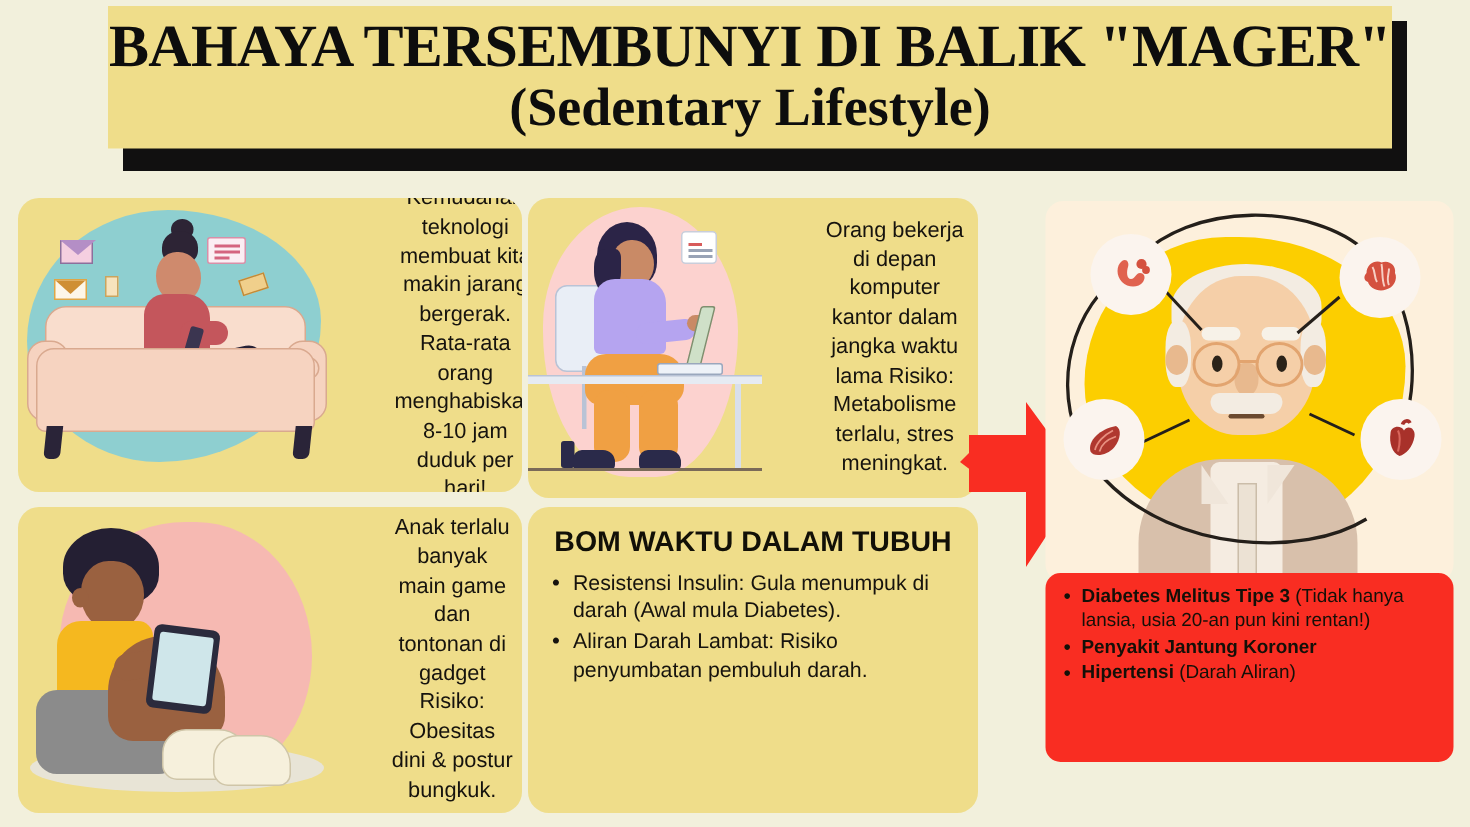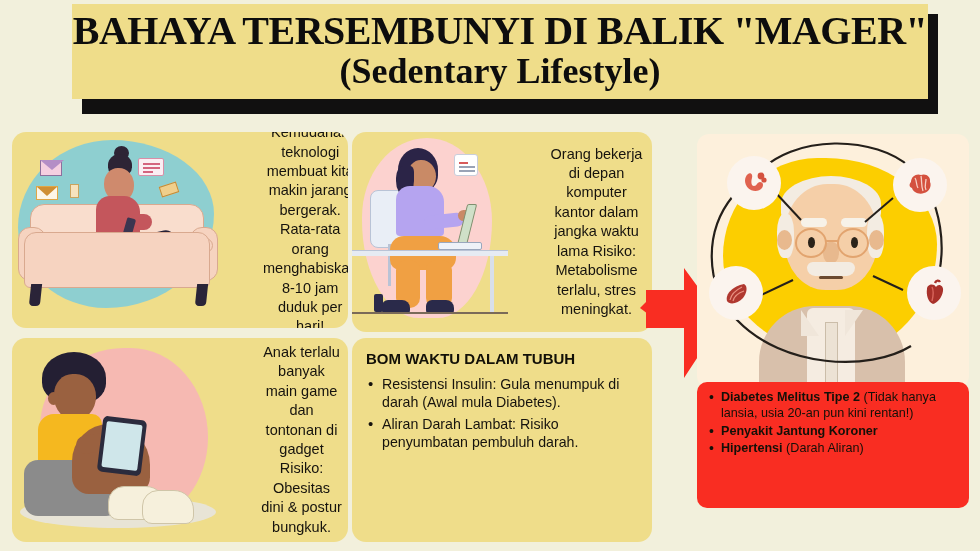--- a/index.html
+++ b/index.html
@@ -323,21 +323,21 @@
   .b-shoe {
     position: absolute; top: 148px; width: 58px; height: 34px;
     background: #f6f0dc; border: 1.4px solid #cfc5a8; border-radius: 16px 20px 8px 10px;
   }
   .b-shoe.a { left: 96px; }
   .b-shoe.b { left: 130px; top: 152px; width: 52px; }
 
   
   .p4-inner { padding: 12px 14px 10px 14px; }
   .p4-title {
-    text-align: left; font-weight: bold; font-size: 15px;
+    text-align: center; font-weight: bold; font-size: 19px;
     color: #121007; line-height: 1.24; margin-bottom: 6px;
   }
   .p4-list { list-style: none; }
   .p4-list li {
     position: relative; padding-left: 16px; margin-bottom: 3px;
     font-size: 14.2px; line-height: 1.3; color: #16130e;
   }
   .p4-list li::before {
     content: "•"; position: absolute; left: 2px; top: -1px; font-size: 15px;
   }
@@ -629,21 +629,21 @@
       <path d="M8 11 C8 6 15 5 17 9 C19 5 25 7 24 13 C23 20 18 25 14 26 C9 24 7 17 8 11 Z" fill="#a8312a"></path>
       <path d="M16 5 C17 2 20 2 21 4" stroke="#a8312a" stroke-width="2.4" fill="none"></path>
       <path d="M13 9 C15 13 14 19 13 23" stroke="#d9665c" stroke-width="1.4" fill="none"></path>
     </svg>
   </div>
 </div>
 
 <div class="redbox">
   <ul class="redbox-list">
     <li>
-      <b>Diabetes Melitus Tipe 2</b><span> (Tidak hanya lansia, usia 20-an pun kini rentan!)</span>
+      <b>Diabetes Melitus Tipe 3</b><span> (Tidak hanya lansia, usia 20-an pun kini rentan!)</span>
     </li>
     <li>
       <b>Penyakit Jantung Koroner</b><span></span>
     </li>
     <li>
       <b>Hipertensi</b><span> (Darah Aliran)</span>
     </li>
   </ul>
 </div>
 

